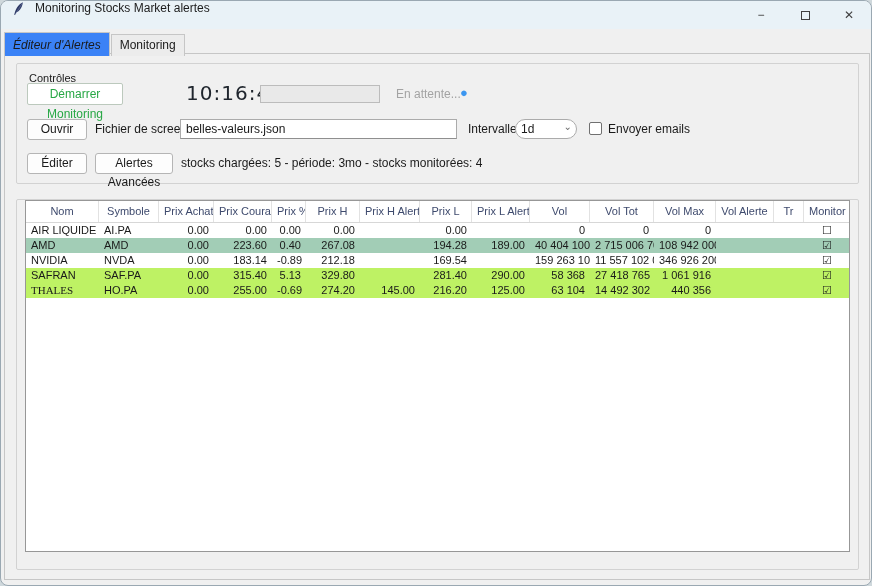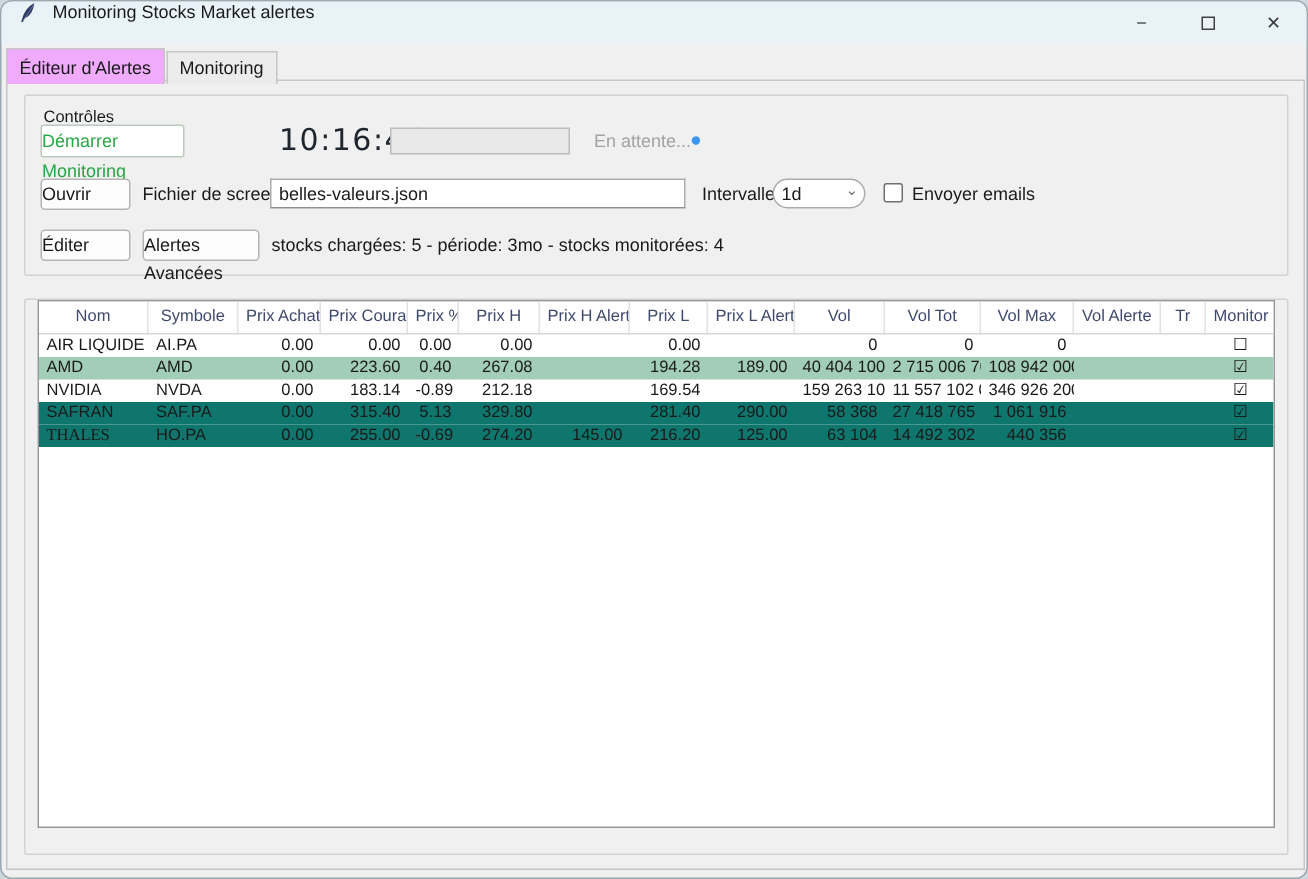--- a/index.html
+++ b/index.html
@@ -24,40 +24,40 @@
     color:#404040; font-size:12px; cursor:default;
   }
   .win-btn.maximize span { display:block; width:9px; height:9px; border:1px solid #404040; }
 
   
   .tabbar { position:absolute; left:3px; top:31px; display:flex; align-items:flex-end; z-index:3; }
   .tab {
     padding:3px 8px 4px 8px; border:1px solid #c6c6c6; border-bottom:none;
     background:#ececec; font-size:12px; margin-right:1px; position:relative;
   }
-  .tab.active { background:#f0abfc; padding-top:5px; z-index:4; }
+  .tab.active { background:#3b82f6; padding-top:5px; z-index:4;font-style:italic; }
 
   .panel {
     position:absolute; left:3px; top:52px; width:866px; height:527px;
     background:#f0f0f0; border:1px solid #c6c6c6;
   }
 
   
   .groupbox { position:absolute; border:1px solid #d2d2d2; border-radius:2px; }
   .groupbox > .gb-label {
     position:absolute; top:-8px; left:8px; background:#f0f0f0; padding:0 4px;
     font-size:11px; color:#1a1a1a;margin-top:16px;
   }
   #controls-group { left:11px; top:9px;  width:843px; height:121px; }
   #alerts-group   { left:11px; top:145px; width:843px; height:371px; }
 
   
   .btn {
     position:absolute; background:#fdfdfd; border:1px solid #b5b5b5; border-radius:3px;
-    font-size:12px; text-align:left; line-height:19px; height:21px; color:#1a1a1a; cursor:default;
+    font-size:12px; text-align:center; line-height:19px; height:21px; color:#1a1a1a; cursor:default;
   }
   #start-btn {
     left:10px; top:19px; width:96px; height:22px; line-height:20px;
     border:1px solid #bcc9bd; border-radius:2px; color:#28a745; background:#ffffff;
   }
   #clock { position:absolute; left:169px; top:17px; font-family:"DejaVu Sans", sans-serif;
     font-size:20px; color:#20262e; letter-spacing:1px; }
   #progressbar { position:absolute; left:243px; top:21px; width:120px; height:18px;
     background:#e9e9e9; border:1px solid #bcbcbc; }
   #waiting-text { position:absolute; left:379px; top:23px; color:#a3a3a3; font-size:12px; }
@@ -101,21 +101,21 @@
     flex:0 0 auto; overflow:hidden; white-space:nowrap; padding:0 5px;
     font-size:11px; line-height:15px;
   }
   .th {
     color:#3e4a6d; text-align:center; line-height:21px; border-right:1px solid #e2e2e2;
   }
   .td.left { text-align:left; }
   .td.right { text-align:right; }
   .td.center { text-align:center; padding:0 2px; }
   .tr.row.hl-selected { background:#a2cdb6; }
-  .tr.row.hl-green { background:#0f766e; }
+  .tr.row.hl-green { background:#bef264; }
   .td.monitor { font-size:11px; line-height:14px; }
 </style>
 </head>
 <body>
 
 <div class="window">
 
   <div class="titlebar">
     <svg class="app-icon" viewBox="0 0 16 16">
       <path d="M12.6 1.2 C9.2 2.8 5.6 6.9 4.4 11.2 L3.3 14.8 L4.7 14.4 C5.1 13.0 5.5 11.9 6.5 11.6 C9.6 10.4 12.2 5.9 12.6 1.2 Z" fill="#2d3a66"></path>

